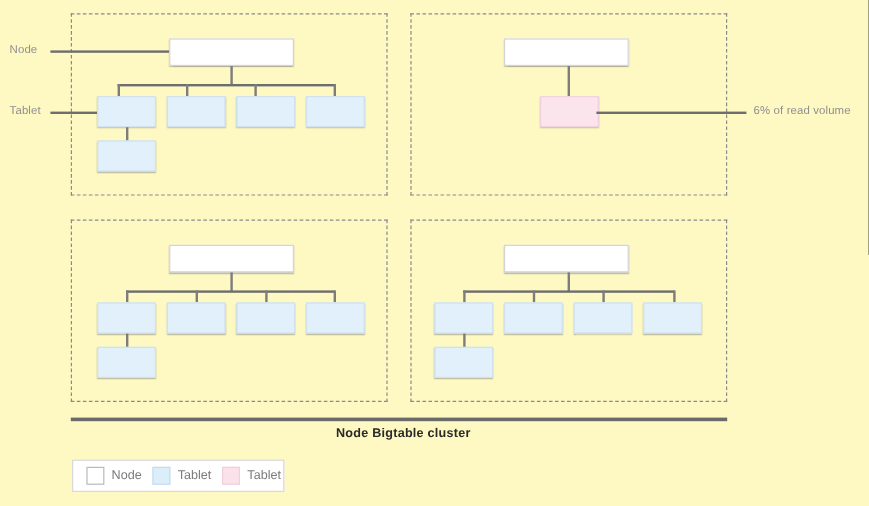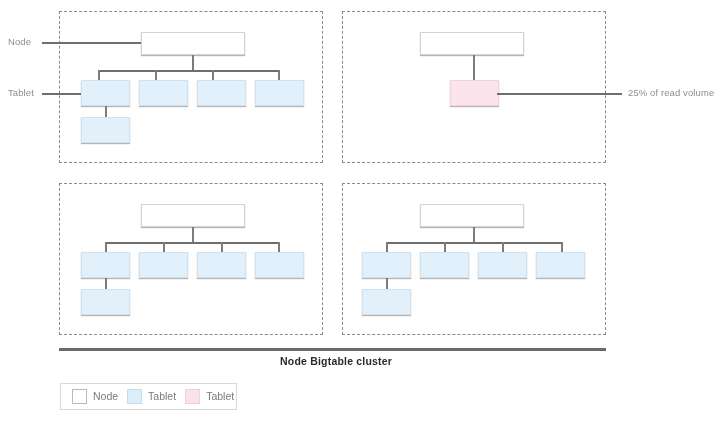--- a/index.html
+++ b/index.html
@@ -7,21 +7,21 @@
     padding: 0;
     background: #000000;
   }
   body {
     font-family: "Liberation Sans", sans-serif;
   }
   #canvas {
     position: relative;
     width: 724px;
     height: 422px;
-    background: #ffffff;
+    background: #fef9c3;
     overflow: hidden;
   }
 
   
   .panel {
     position: absolute;
     border: 1.5px dashed #8a8a8a;
     box-sizing: border-box;
     background: transparent;
   }
@@ -137,21 +137,21 @@
 
   <div class="panel" style="left:342px; top:11px; width:264px; height:152px;"></div>
 
   <div class="box box-node" style="left:420px; top:32px; width:104px; height:23px;"></div>
 
   <div class="line line-v line-thin" style="left:473px; top:55px; height:26px;"></div>
 
   <div class="box box-hot" style="left:450px; top:80px; width:49px; height:26px;"></div>
 
   <div class="line line-h" style="left:497px; top:93px; width:125px;"></div>
-  <div class="callout-label" style="left:628px; top:88px;">25% of read volume</div>
+  <div class="callout-label" style="left:628px; top:88px;">6% of read volume</div>
 
   <div class="panel" style="left:59px; top:183px; width:264px; height:152px;"></div>
 
   <div class="box box-node" style="left:141px; top:204px; width:104px; height:23px;"></div>
 
   <div class="line line-v line-thin" style="left:192px; top:227px; height:16px;"></div>
   <div class="line line-h" style="left:105px; top:242px; width:174px;"></div>
   <div class="line line-v line-thin" style="left:105px; top:242px; height:10px;"></div>
   <div class="line line-v line-thin" style="left:163px; top:242px; height:10px;"></div>
   <div class="line line-v line-thin" style="left:221px; top:242px; height:10px;"></div>

